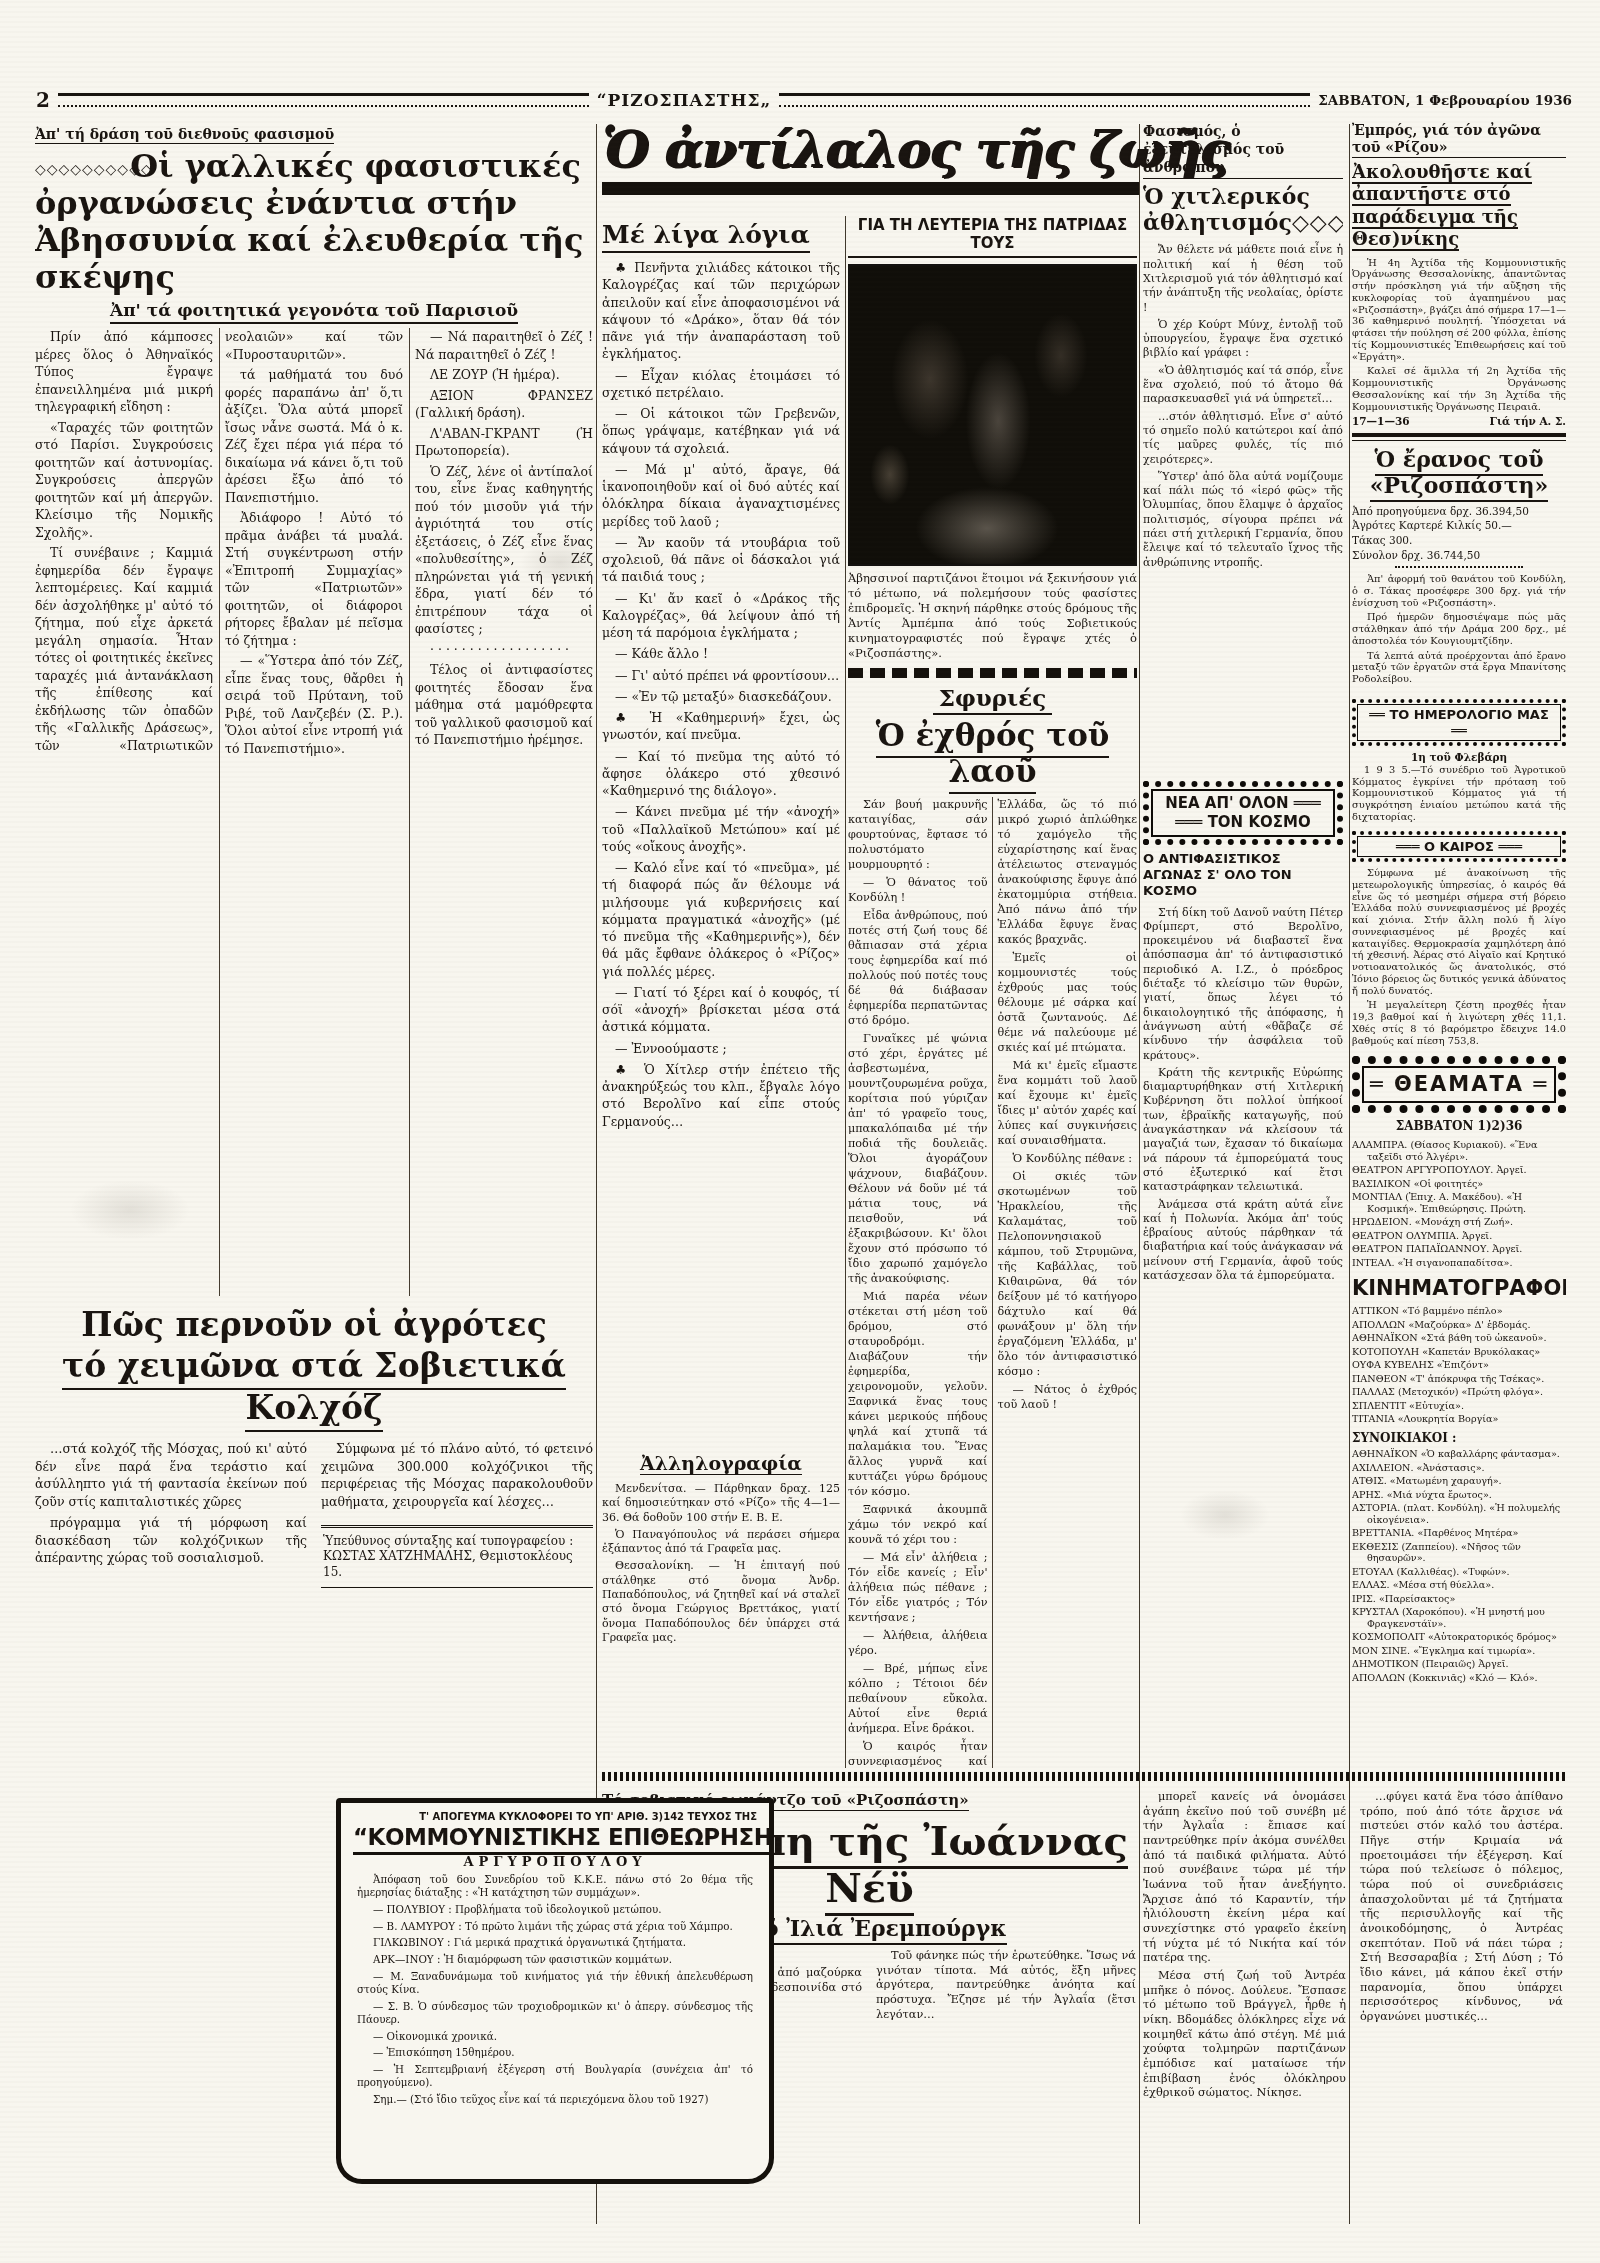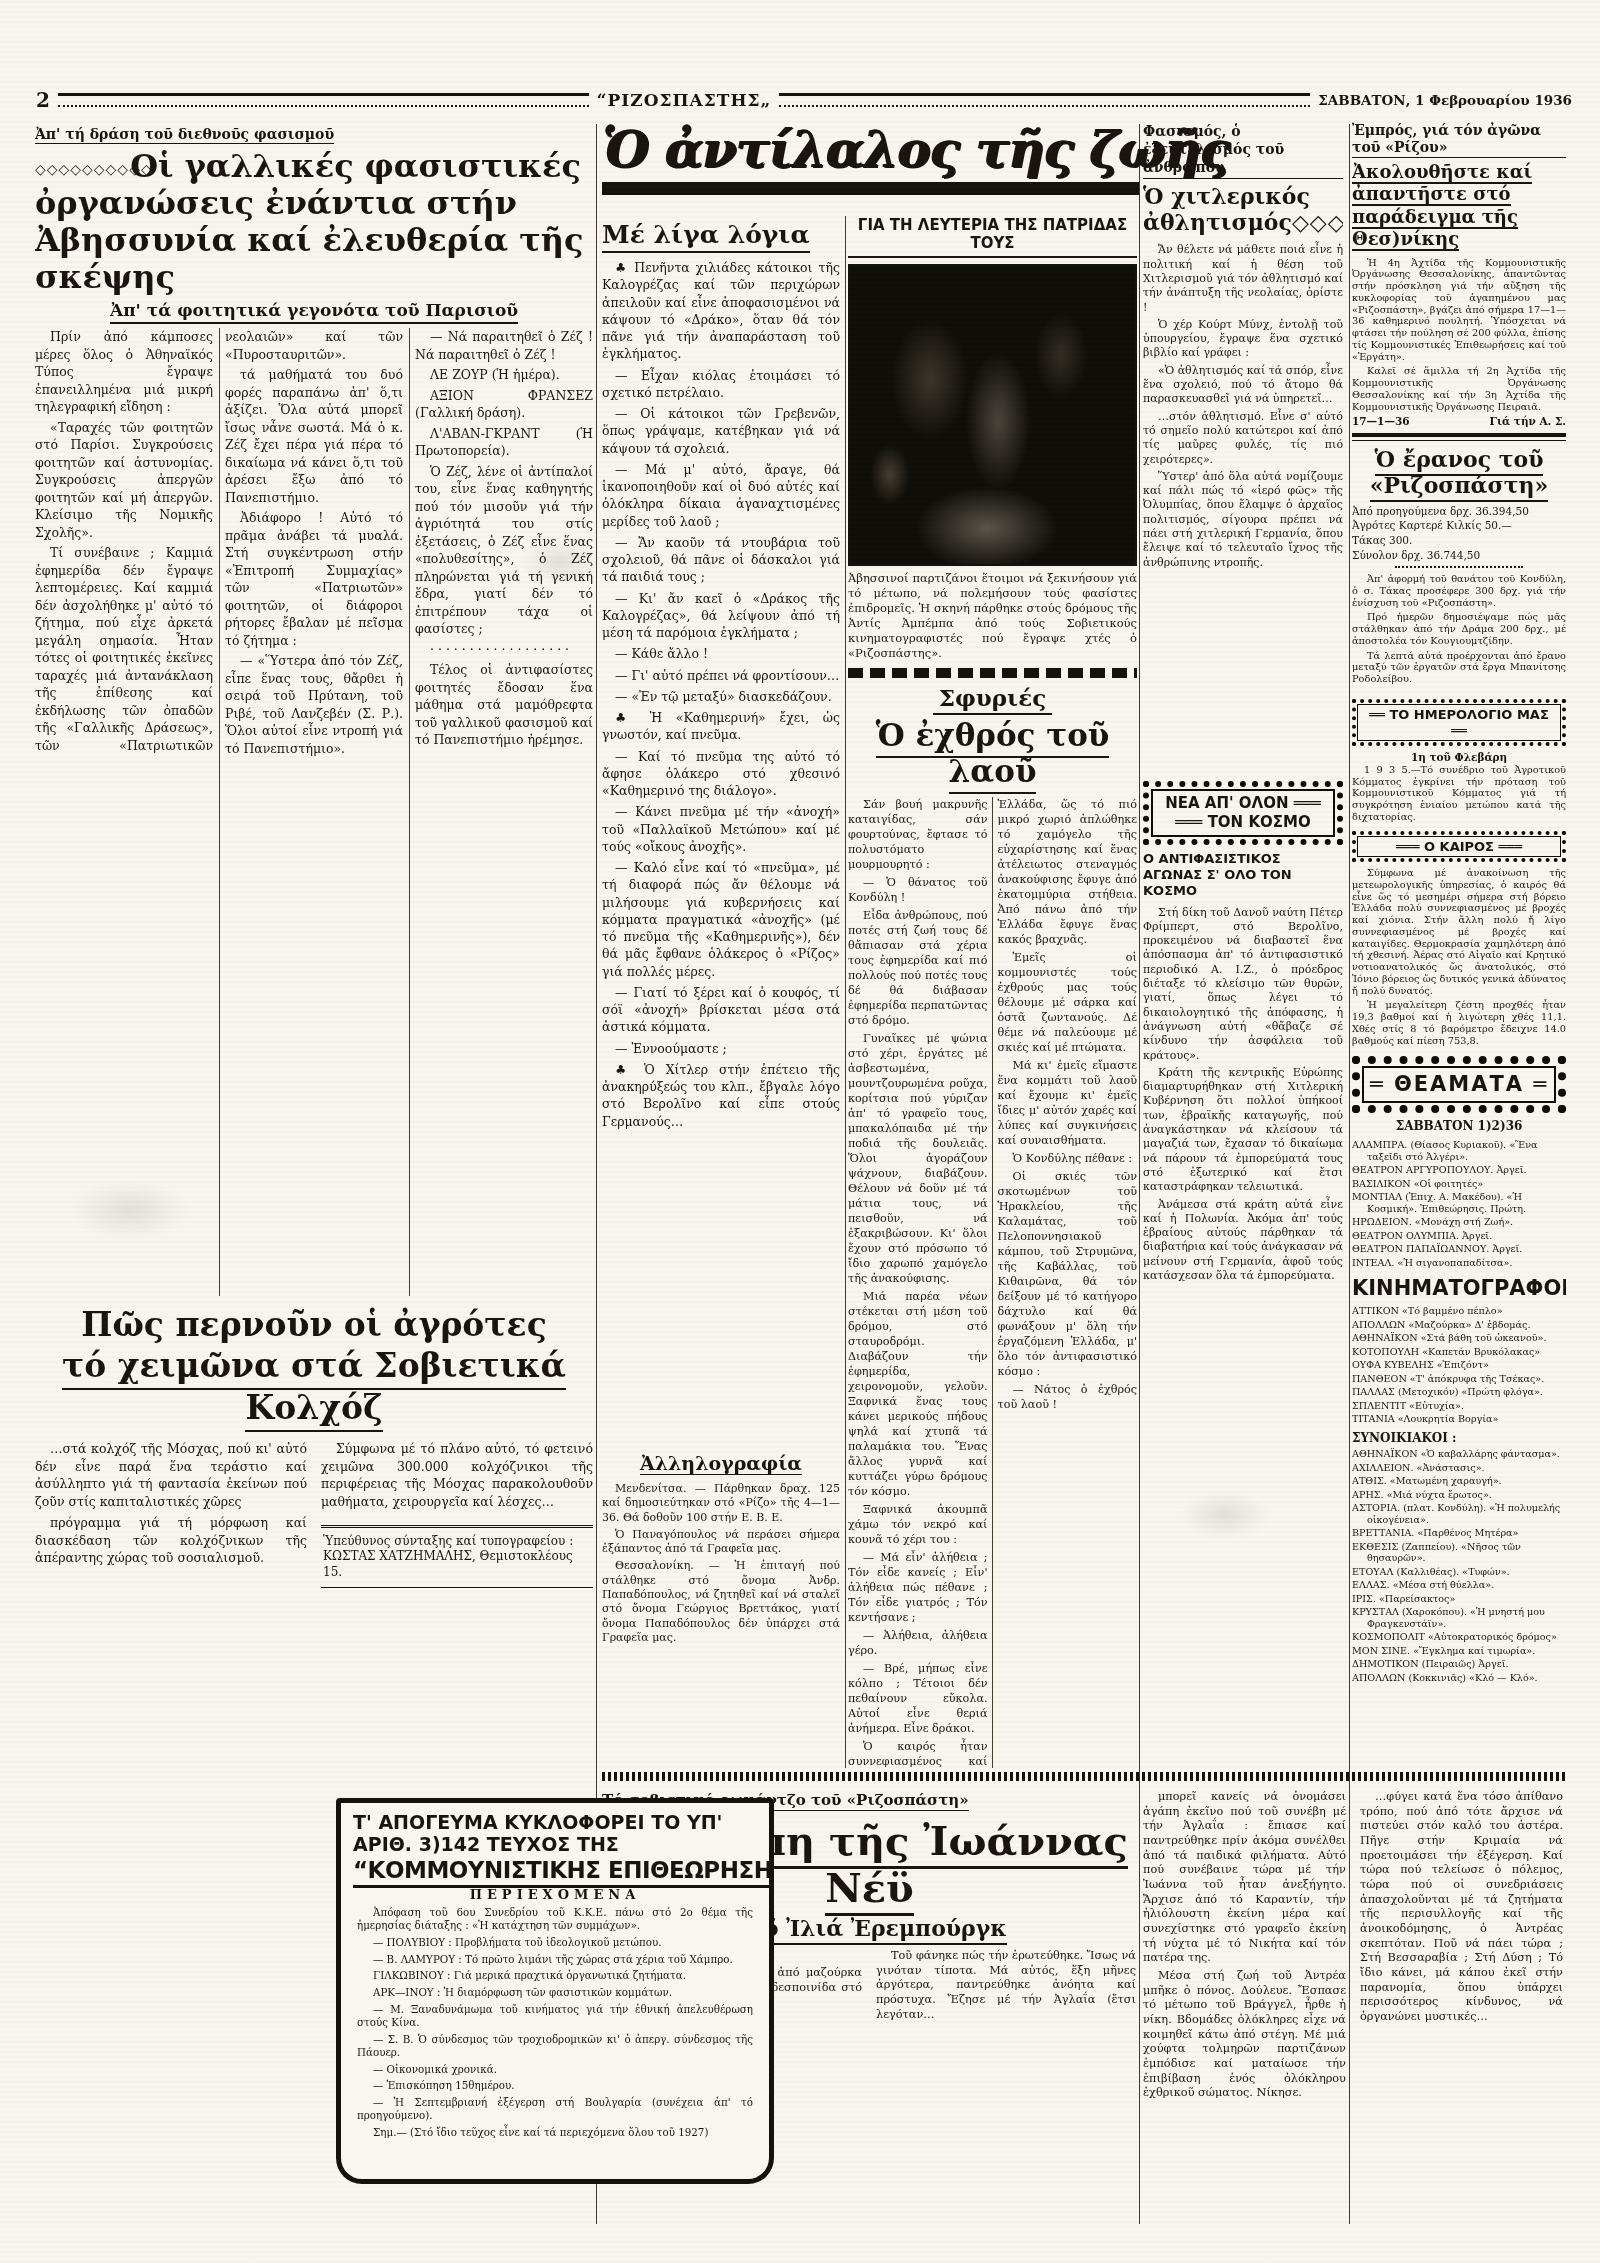--- a/index.html
+++ b/index.html
@@ -113,21 +113,21 @@
   .art-kolkhoz .head { font-size:33px; font-weight:bold; text-align:center; line-height:1.25; }
   .art-kolkhoz .head .l2 span { border-bottom:2px solid #191410; padding-bottom:3px; }
   .kol-cols { display:flex; gap:14px; margin-top:12px; }
   .kol-c { width:272px; font-size:12.5px; line-height:1.42; }
   .credit { border-top:3px double #17130e; border-bottom:1px solid #17130e; margin-top:14px;
             padding:6px 2px; font-size:12px; line-height:1.3; }
 
   
   .ad-box { left:336px; top:1798px; width:404px; height:360px; background:#f8f6ef; z-index:5;
             border:5px solid #15110c; border-radius:4px 4px 26px 26px; padding:8px 12px; overflow:hidden; }
-  .ad-l1 { font-family:"DejaVu Sans", sans-serif; font-weight:bold; font-size:19px; text-align:left; }
+  .ad-l1 { font-family:"DejaVu Sans", sans-serif; font-weight:bold; font-size:10px; text-align:right; }
   .ad-l2 { font-family:"DejaVu Sans", sans-serif; font-weight:bold; font-size:23px; letter-spacing:-0.5px;
            text-align:center; margin:2px 0 4px; }
   .ad-l2 span { border-bottom:3px solid #15110c; padding-bottom:2px; white-space:nowrap; }
   .ad-per { text-align:center; font-weight:bold; font-size:13px; letter-spacing:5px; margin:4px 0; }
   .ad-items { font-size:10.3px; line-height:1.25; }
   .ad-items p { margin:4px; text-indent:16px; text-align:justify; }
 
   
   .novel-rule { left:602px; top:1772px; width:963px; height:9px;
                 background:repeating-linear-gradient(90deg,#15110c 0 3px, transparent 3px 6px); }
@@ -372,21 +372,21 @@
             <p>Σύμφωνα μέ τό πλάνο αὐτό, τό φετεινό χειμῶνα 300.000 κολχόζνικοι τῆς περιφέρειας τῆς Μόσχας παρακολουθοῦν μαθήματα, χειρουργεῖα καί λέσχες…</p>
           </div>
         <div class="credit">Ὑπεύθυνος σύνταξης καί τυπογραφείου : ΚΩΣΤΑΣ ΧΑΤΖΗΜΑΛΗΣ, Θεμιστοκλέους 15.</div>
       </div>
     </div>
   </section>
 
   <section class="abs ad-box">
     <div class="ad-l1">Τ' ΑΠΟΓΕΥΜΑ ΚΥΚΛΟΦΟΡΕΙ ΤΟ ΥΠ' ΑΡΙΘ. 3)142 ΤΕΥΧΟΣ ΤΗΣ</div>
     <div class="ad-l2"><span>“ΚΟΜΜΟΥΝΙΣΤΙΚΗΣ ΕΠΙΘΕΩΡΗΣΗΣ„</span></div>
-    <div class="ad-per">ΠΕΡΙΕΧΟΜΕΝΑ</div>
+    <div class="ad-per">ΑΡΓΥΡΟΠΟΥΛΟΥ</div>
     <div class="ad-items">
         <p>Ἀπόφαση τοῦ 6ου Συνεδρίου τοῦ Κ.Κ.Ε. πάνω στό 2ο θέμα τῆς ἡμερησίας διάταξης : «Ἡ κατάχτηση τῶν συμμάχων».</p>
         <p>— ΠΟΛΥΒΙΟΥ : Προβλήματα τοῦ ἰδεολογικοῦ μετώπου.</p>
         <p>— Β. ΛΑΜΥΡΟΥ : Τό πρῶτο λιμάνι τῆς χώρας στά χέρια τοῦ Χάμπρο.</p>
         <p>ΓΙΛΚΩΒΙΝΟΥ : Γιά μερικά πραχτικά ὀργανωτικά ζητήματα.</p>
         <p>ΑΡΚ—ΙΝΟΥ : Ἡ διαμόρφωση τῶν φασιστικῶν κομμάτων.</p>
         <p>— Μ. Ξαναδυνάμωμα τοῦ κινήματος γιά τήν ἐθνική ἀπελευθέρωση στούς Κίνα.</p>
         <p>— Σ. Β. Ὁ σύνδεσμος τῶν τροχιοδρομικῶν κι' ὁ ἀπεργ. σύνδεσμος τῆς Πάουερ.</p>
         <p>— Οἰκονομικά χρονικά.</p>
         <p>— Ἐπισκόπηση 15θημέρου.</p>

